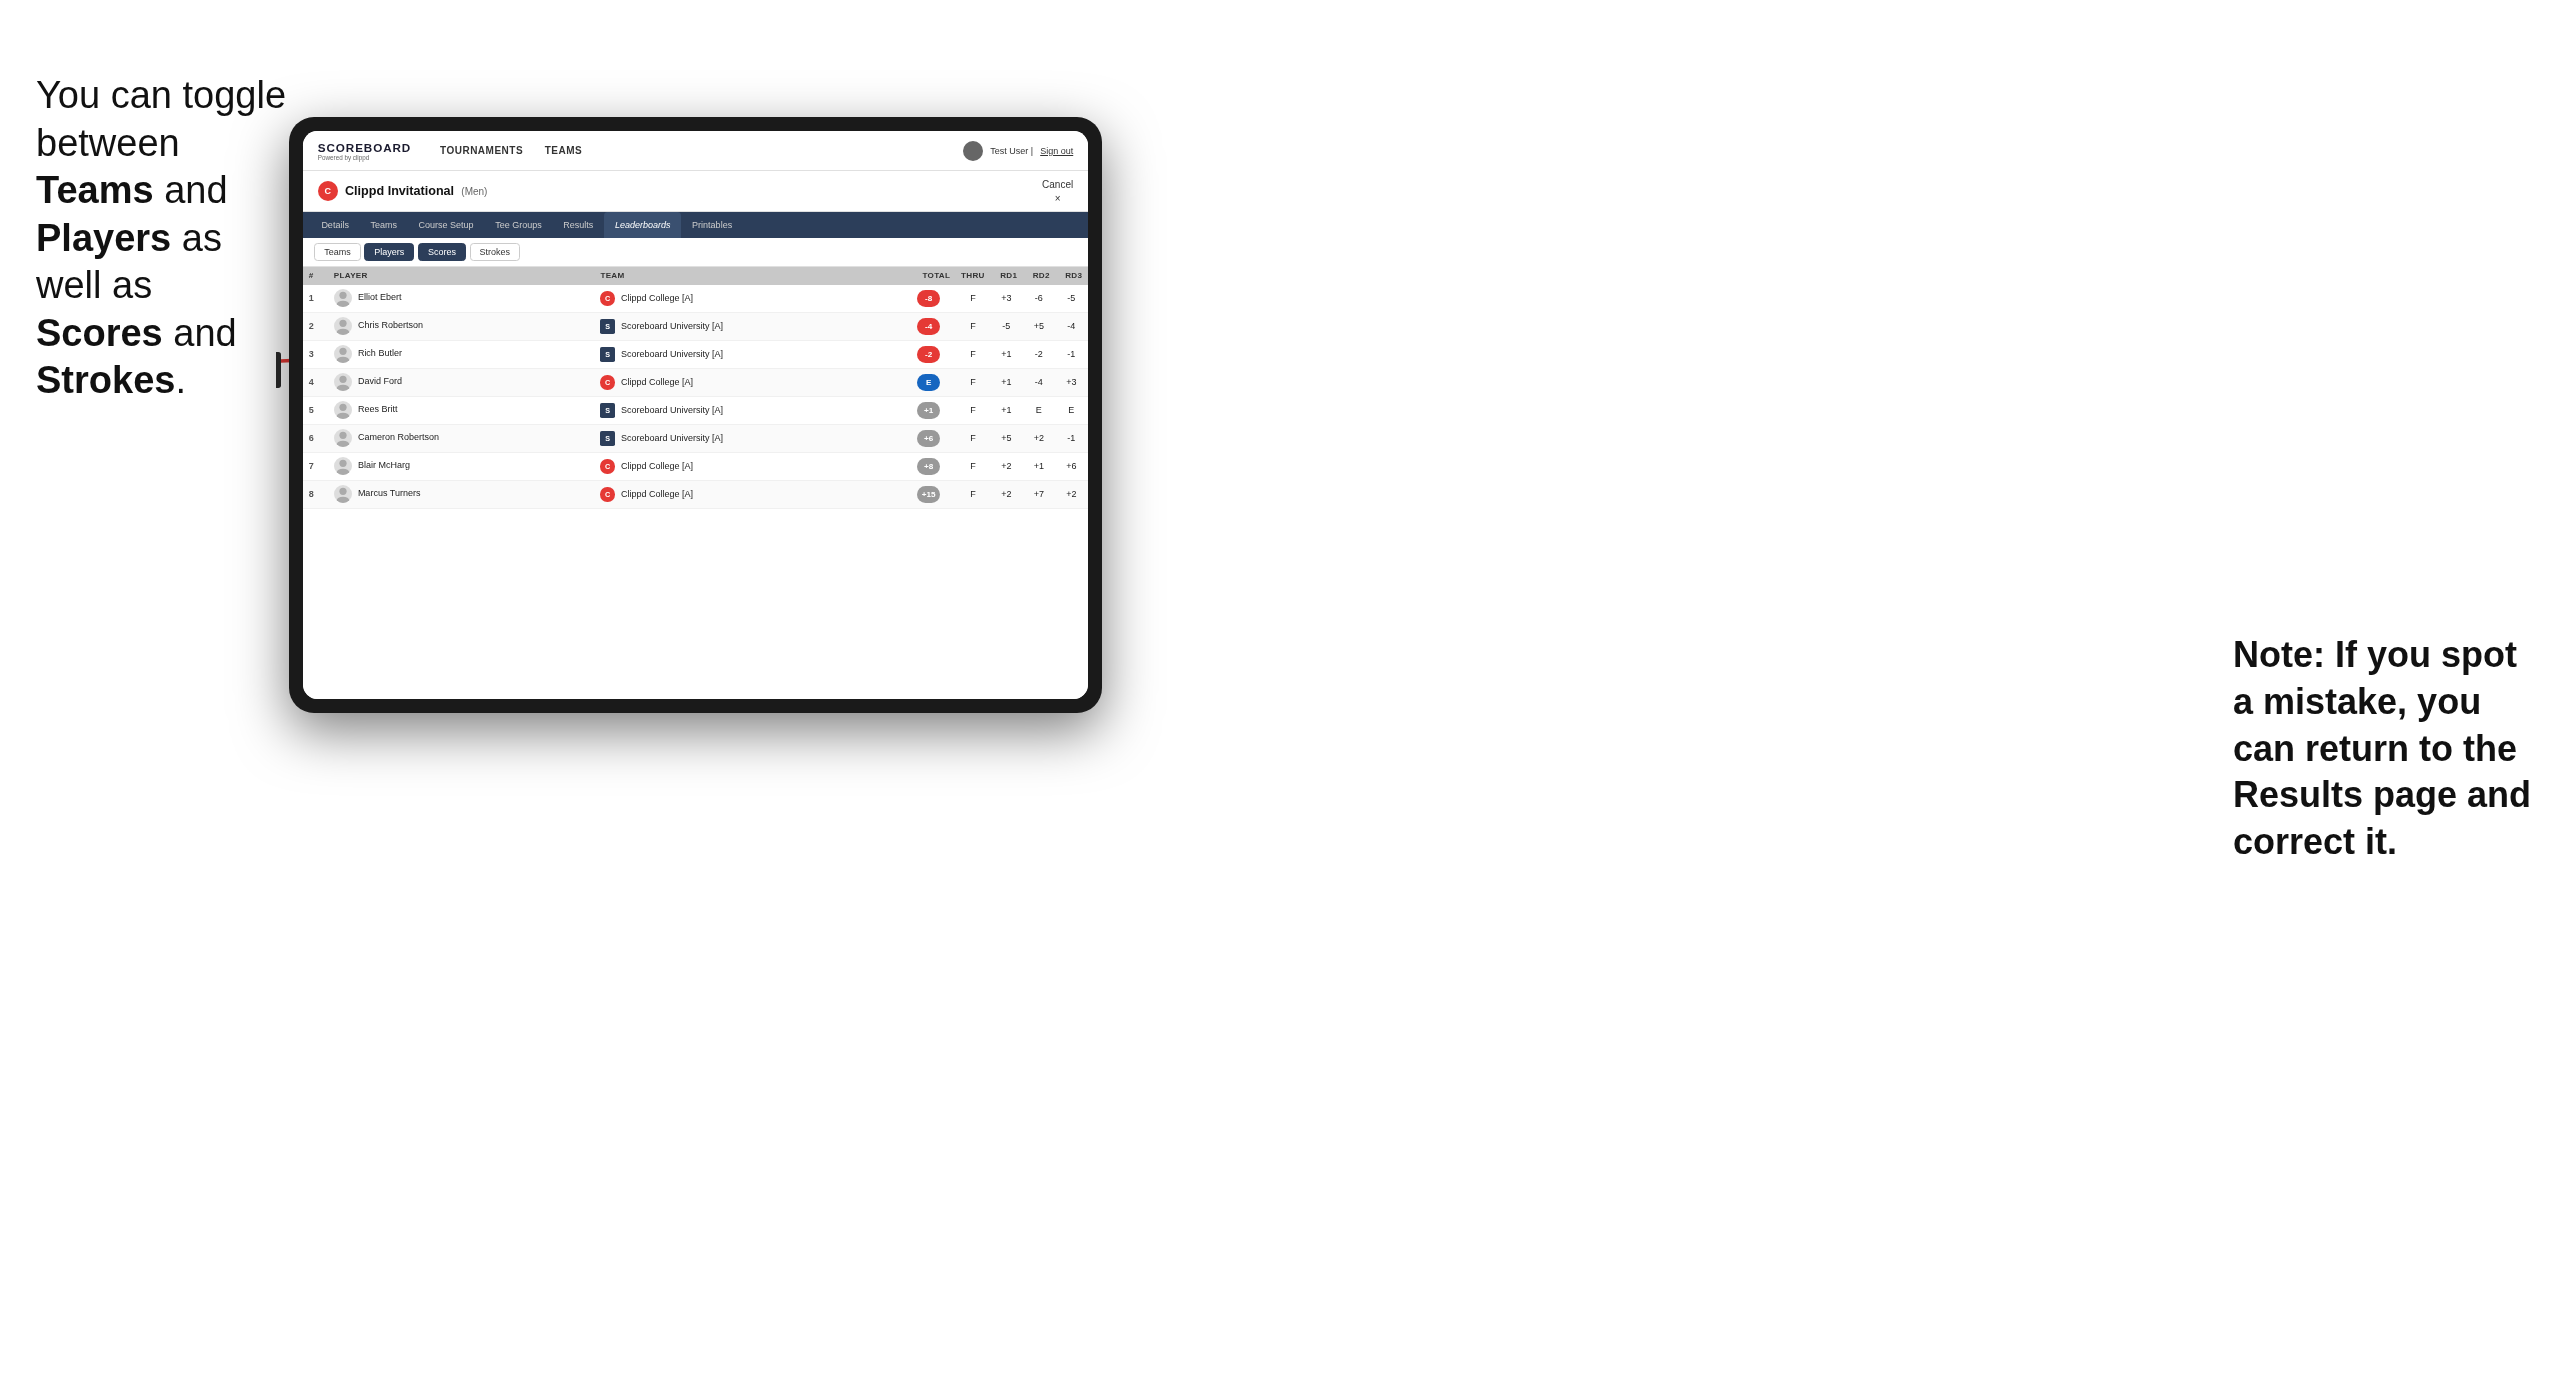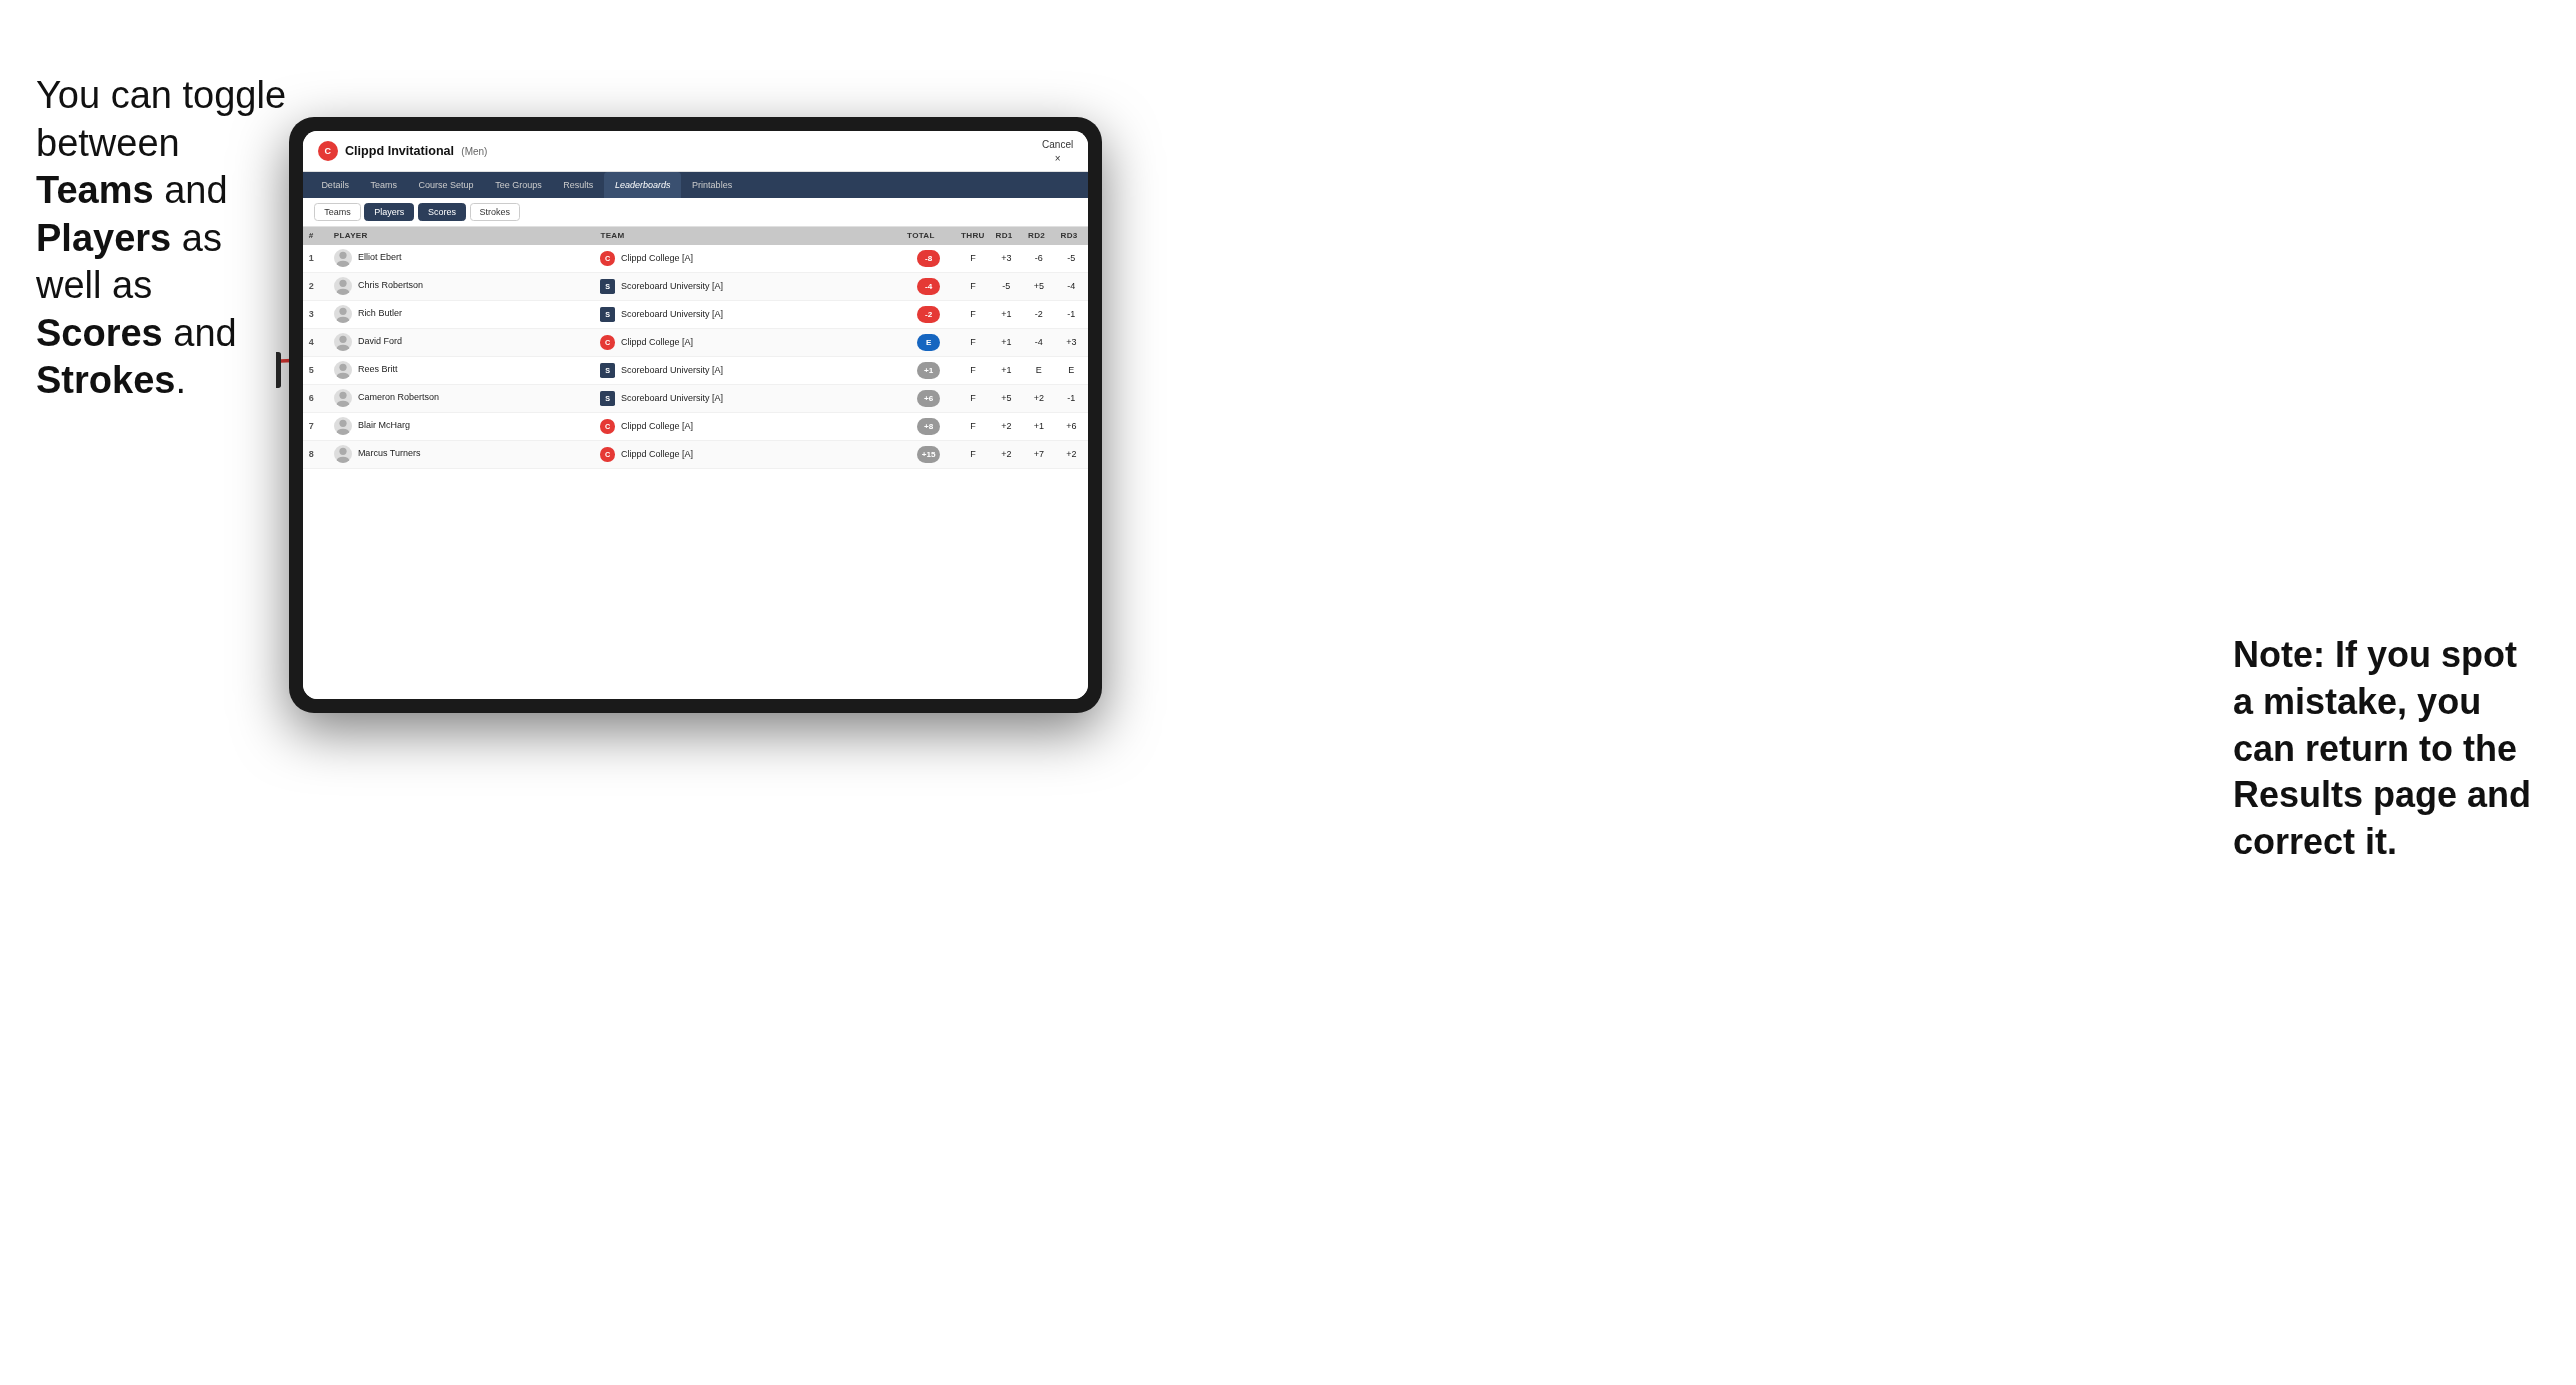--- a/index.html
+++ b/index.html
@@ -232,21 +232,21 @@
       background: #c8c8c8;
     }
     thead th {
       padding: 4.5px 5.4px;
       text-align: left;
       font-weight: 700;
       font-size: 8.1px;
       color: #333;
       letter-spacing: 0.3px;
     }
-    thead th.center { text-align: left; }
+    thead th.center { text-align: right; }
     tbody tr {
       border-bottom: 0.9px solid #f0f0f0;
     }
     tbody tr:nth-child(even) {
       background: #fafafa;
     }
     tbody td {
       padding: 4.5px 5.4px;
       font-size: 9px;
       color: #222;
@@ -330,20 +330,35 @@
     </marker>
   </defs>
   <path d="M 20 20 Q 200 10 370 90" stroke="#e53935" stroke-width="4" fill="none" marker-end="url(#arrowhead)"></path>
 </svg>
 
 <div class="tablet-side-btn"></div>
 
 <div class="tablet">
   <div class="tablet-screen">
 
+    <div class="app-header">
+      <div class="logo-area">
+        <span class="logo-text">SCOREBOARD</span>
+        <span class="logo-sub">Powered by clippd</span>
+      </div>
+      <div class="nav-items">
+        <div class="nav-item">TOURNAMENTS</div>
+        <div class="nav-item">TEAMS</div>
+      </div>
+      <div class="header-right">
+        <div class="user-avatar"></div>
+        <span>Test User |</span>
+        <span style="cursor:pointer;text-decoration:underline;">Sign out</span>
+      </div>
+    </div>
 
     <div class="tournament-header">
       <div class="tournament-title-area">
         <div class="t-logo">C</div>
         <span class="t-title">Clippd Invitational</span>
         <span class="t-subtitle">(Men)</span>
       </div>
       <div class="cancel-btn">
         <span>Cancel</span>
         <span>×</span>

